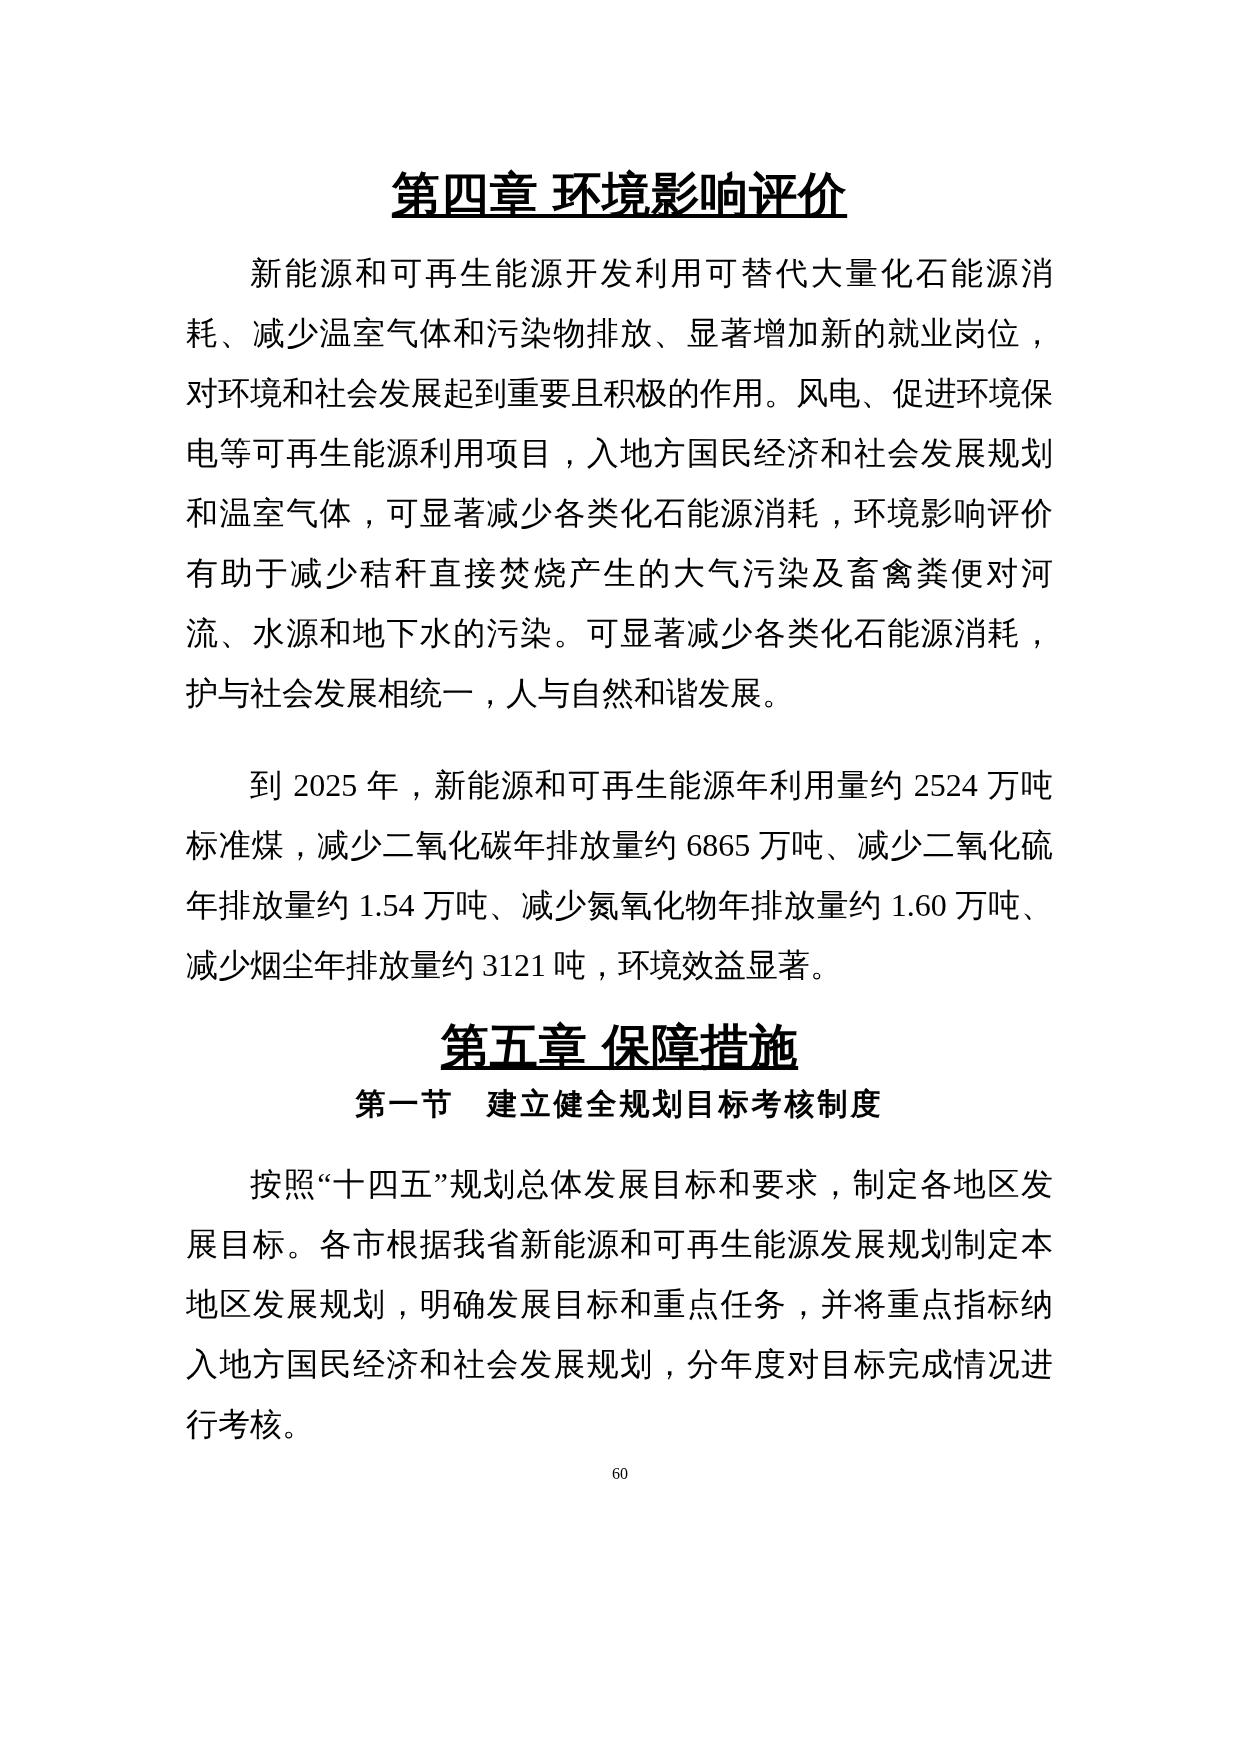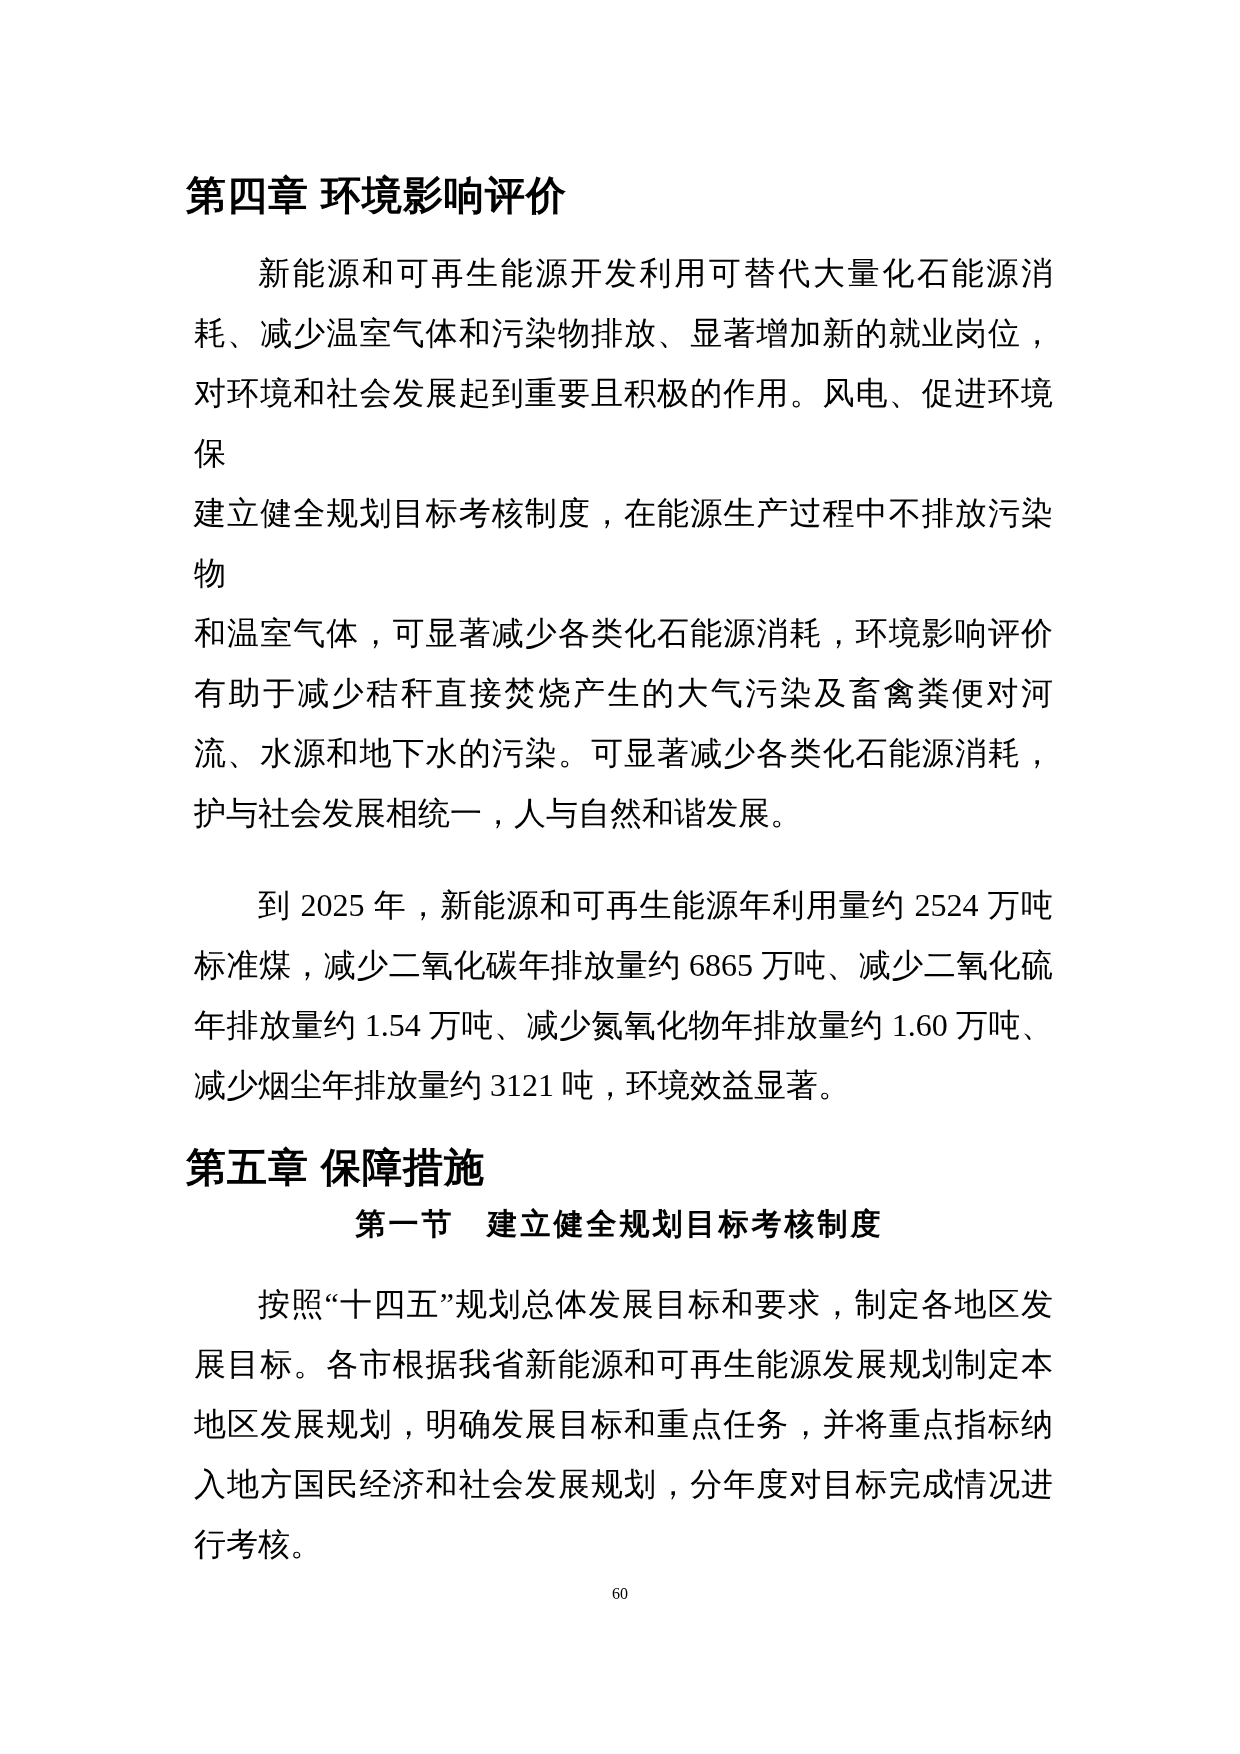--- a/index.html
+++ b/index.html
@@ -16,41 +16,41 @@
     width: 1240px;
     height: 1754px;
     background: #ffffff;
   }
   .doc-body {
     padding: 173px 187px 0 186px; 
   }
   .chapter-heading {
     font-family: "Liberation Sans", sans-serif;
     font-weight: bold;
-    font-size: 40px;
+    font-size: 48px;
     line-height: 44px;
-    text-align: left;
+    text-align: center;
     letter-spacing: 1px;
+    text-decoration: underline;
   }
   .section-heading {
     font-family: "Liberation Serif", serif;
     font-weight: bold;
     font-size: 30px;
     line-height: 40px;
     text-align: center;
     letter-spacing: 3px;
   }
   .paragraph {
     font-size: 32px;
     line-height: 60px;
   }
   .paragraph .line {
     text-align: justify;
     text-justify: inter-character;
-    margin-left: 8px;
   }
   .paragraph .line.full { text-align-last: justify; }
   .paragraph .line.last { text-align-last: left; }
   .paragraph .line.first { text-indent: 2em; }
 
   [data-name="paragraph-1"] { margin-top: 26px; }
   [data-name="paragraph-2"] { margin-top: 32px; }
   [data-name="chapter-5-heading"] { margin-top: 30px; }
   [data-name="section-1-heading"] { margin-top: 15px; }
   [data-name="paragraph-3"] { margin-top: 30px; }
@@ -66,21 +66,21 @@
 </head>
 <body>
 
 <div class="page" data-name="document-page">
   <div class="doc-body" data-name="document-body">
       <div class="chapter-heading" data-name="chapter-4-heading">第四章 环境影响评价</div>
       <div class="paragraph" data-name="paragraph-1">
         <div class="line first full" data-name="text-line">新能源和可再生能源开发利用可替代大量化石能源消</div>
         <div class="line full" data-name="text-line">耗、减少温室气体和污染物排放、显著增加新的就业岗位，</div>
         <div class="line full" data-name="text-line">对环境和社会发展起到重要且积极的作用。风电、促进环境保</div>
-        <div class="line full" data-name="text-line">建立健全规划目标考核制度，在能源生产过程中不排放污染物</div>
+        <div class="line full" data-name="text-line">电等可再生能源利用项目，入地方国民经济和社会发展规划</div>
         <div class="line full" data-name="text-line">和温室气体，可显著减少各类化石能源消耗，环境影响评价</div>
         <div class="line full" data-name="text-line">有助于减少秸秆直接焚烧产生的大气污染及畜禽粪便对河</div>
         <div class="line full" data-name="text-line">流、水源和地下水的污染。可显著减少各类化石能源消耗，</div>
         <div class="line last" data-name="text-line">护与社会发展相统一，人与自然和谐发展。</div>
       </div>
       <div class="paragraph" data-name="paragraph-2">
         <div class="line first full" data-name="text-line">到 2025 年，新能源和可再生能源年利用量约 2524 万吨</div>
         <div class="line full" data-name="text-line">标准煤，减少二氧化碳年排放量约 6865 万吨、减少二氧化硫</div>
         <div class="line full" data-name="text-line">年排放量约 1.54 万吨、减少氮氧化物年排放量约 1.60 万吨、</div>
         <div class="line last" data-name="text-line">减少烟尘年排放量约 3121 吨，环境效益显著。</div>

